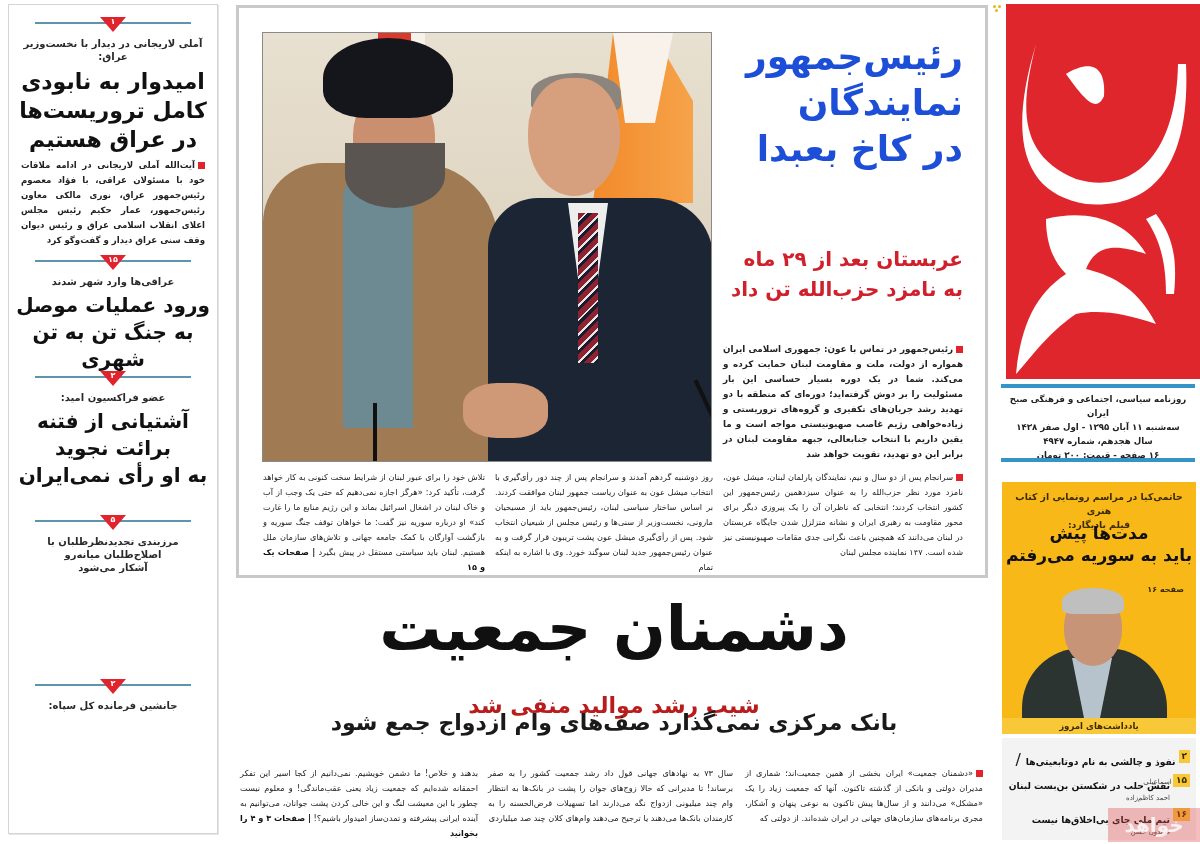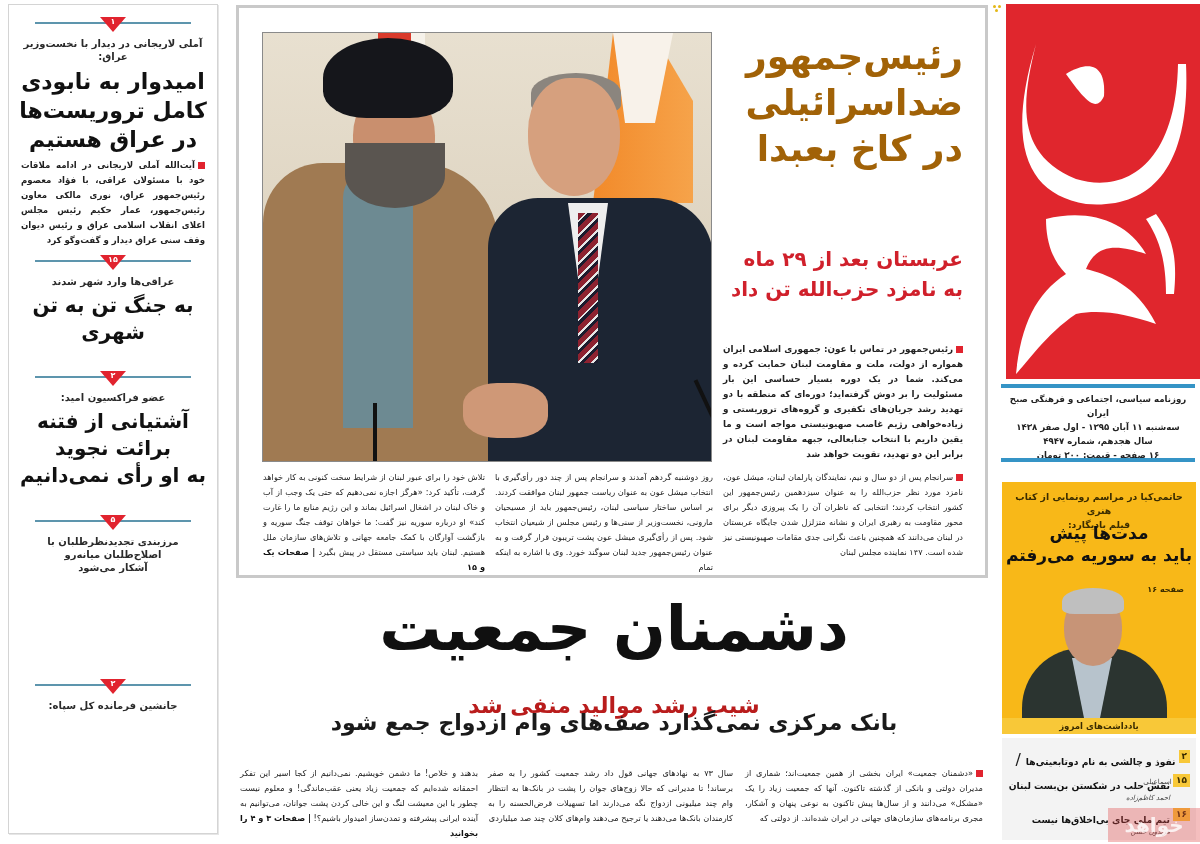--- a/index.html
+++ b/index.html
@@ -52,21 +52,21 @@
   .man1-turban { position: absolute; left: 60px; top: 5px; width: 130px; height: 80px; background: #15161b; border-radius: 60% 60% 40% 40%; }
   .man2-suit { position: absolute; left: 225px; top: 165px; width: 225px; height: 265px; background: #1c2533; border-radius: 50px 60px 0 0; }
   .man2-shirt { position: absolute; left: 305px; top: 170px; width: 40px; height: 120px; background: #eee; clip-path: polygon(0 0,100% 0,60% 100%,40% 100%); }
   .man2-tie { position: absolute; left: 315px; top: 180px; width: 20px; height: 150px; background: repeating-linear-gradient(135deg,#8e2230 0 5px,#e6e6e6 5px 7px,#1c1c2e 7px 10px); }
   .man2-face { position: absolute; left: 265px; top: 45px; width: 92px; height: 118px; background: #d6a07e; border-radius: 45% 45% 50% 50%; }
   .man2-hair { position: absolute; left: 268px; top: 40px; width: 90px; height: 40px; background: #8b857e; border-radius: 50% 50% 20% 20%; }
   .hands { position: absolute; left: 200px; top: 350px; width: 85px; height: 55px; background: #cf9877; border-radius: 40%; }
   .mic1 { position: absolute; left: 110px; top: 370px; width: 4px; height: 60px; background: #111; }
   .mic2 { position: absolute; left: 440px; top: 345px; width: 4px; height: 45px; background: #111; transform: rotate(-25deg); }
 
-  .main-head { position: absolute; right: 22px; top: 26px; width: 240px; text-align: right; font-size: 36px; font-weight: bold; line-height: 46px; color: #a16207; }
+  .main-head { position: absolute; right: 22px; top: 26px; width: 240px; text-align: right; font-size: 36px; font-weight: bold; line-height: 46px; color: #1d4ed8; }
   .main-sub { position: absolute; right: 22px; top: 236px; width: 240px; text-align: right; font-size: 20px; font-weight: bold; line-height: 30px; color: #d0202b; }
   .main-body { position: absolute; right: 22px; width: 240px; font-size: 8.8px; font-weight: bold; line-height: 15px; text-align: justify; color: #222; margin-top: 12px; }
   .col-txt { position: absolute; top: 462px; font-size: 8.2px; line-height: 15px; text-align: justify; color: #222; }
   .bold-ref { font-weight: bold; color: #111; }
 
   
   .big-head { position: absolute; left: 240px; top: 590px; width: 748px; text-align: center; font-size: 62px; font-weight: bold; color: #101010; line-height: 78px; letter-spacing: -1px; }
   .red-sub { position: absolute; left: 240px; top: 692px; width: 748px; text-align: center; font-size: 22px; font-weight: bold; color: #b91c1c; line-height: 28px; }
   .black-sub { position: absolute; left: 240px; top: 708px; width: 748px; text-align: center; font-size: 22px; font-weight: bold; color: #1a1a1a; line-height: 30px; }
   .bottom-col { position: absolute; top: 766px; font-size: 8.2px; line-height: 15px; text-align: justify; color: #222; }
@@ -90,21 +90,21 @@
   .p-collar { position: absolute; left: 50px; bottom: 0; width: 40px; height: 60px; background: #b7c3cc; clip-path: polygon(0 0,100% 0,70% 100%,30% 100%); }
   .p-face { position: absolute; left: 42px; top: 12px; width: 58px; height: 72px; background: #c79477; border-radius: 45% 45% 50% 50%; }
   .p-hair { position: absolute; left: 40px; top: 6px; width: 62px; height: 26px; background: #bfbfbf; border-radius: 50% 50% 20% 20%; }
 
   .notes-banner { position: absolute; left: 1002px; top: 718px; width: 194px; height: 16px; background: #f8c838; text-align: center; font-size: 8.6px; font-weight: bold; line-height: 16px; color: #3a2c00; }
   .notes { position: absolute; left: 1002px; top: 738px; width: 194px; height: 102px; background: #f3f3f3; }
   .note { position: absolute; right: 6px; width: 186px; text-align: right; }
   .note-num { display: inline-block; background: #f8c838; color: #3a2c00; font-size: 9px; font-weight: bold; padding: 0 3px; margin-left: 3px; line-height: 13px; vertical-align: top; }
   .note-title { font-size: 9.2px; font-weight: bold; color: #111; line-height: 14px; }
   .note-author { font-size: 7px; color: #444; }
-  .note-author-line { display: block; font-size: 7px; color: #444; line-height: 10px; padding-right: 20px; font-style: italic; }
+  .note-author-line { display: block; font-size: 7px; color: #444; line-height: 10px; padding-right: 20px; }
   .watermark { position: absolute; left: 1108px; top: 808px; width: 92px; height: 34px; background: rgba(224, 70, 70, 0.35); font-size: 20px; font-weight: bold; color: rgba(255,255,255,0.8); line-height: 34px; text-align: center; }
 </style>
 </head>
 <body>
 
 <div class="left-col">
 
   <div class="left-story" style="top:12px;">
     <div class="sep">
       <div class="line l"></div>
@@ -123,36 +123,37 @@
 
   <div class="left-story" style="top:250px;">
     <div class="sep">
       <div class="line l"></div>
         <div class="line r"></div>
         <div class="tri"></div>
       <div class="num">۱۵</div>
     </div>
     <div class="kicker">عراقی‌ها وارد شهر شدند</div>
     <div class="head sm">
+      <div>ورود عملیات موصل</div>
       <div>به جنگ تن به تن شهری</div>
     </div>
   </div>
 
   <div class="left-story" style="top:366px;">
     <div class="sep">
       <div class="line l"></div>
         <div class="line r"></div>
         <div class="tri"></div>
       <div class="num">۲</div>
     </div>
     <div class="kicker">عضو فراکسیون امید:</div>
     <div class="head sm">
       <div>آشتیانی از فتنه</div>
       <div>برائت نجوید</div>
-      <div>به او رأی نمی‌دانیم</div>
+      <div>به او رأی نمی‌ایران</div>
     </div>
   </div>
 
   <div class="left-story" style="top:510px;">
     <div class="sep">
       <div class="line l"></div>
         <div class="line r"></div>
         <div class="tri"></div>
       <div class="num">۵</div>
     </div>
@@ -189,21 +190,21 @@
       <div class="man2-tie"></div>
     <div class="man2-hair"></div>
       <div class="man2-face"></div>
     <div class="hands"></div>
     <div class="mic1"></div>
       <div class="mic2"></div>
   </div>
 
   <div class="main-head">
     <div>رئیس‌جمهور</div>
-    <div>ضداسرائیلی</div>
+    <div>نمایندگان</div>
     <div>در کاخ بعبدا</div>
   </div>
   <div class="main-sub">
     <div>عربستان بعد از ۲۹ ماه</div>
     <div>به نامزد حزب‌الله تن داد</div>
   </div>
   <div class="main-body" style="top:322px;"><span class="redsq"></span><span>رئیس‌جمهور در تماس با عون: جمهوری اسلامی ایران همواره از دولت، ملت و مقاومت لبنان حمایت کرده و می‌کند. شما در یک دوره بسیار حساسی این بار مسئولیت را بر دوش گرفته‌اید؛ دوره‌ای که منطقه با دو تهدید رشد جریان‌های تکفیری و گروه‌های تروریستی و زیاده‌خواهی رژیم غاصب صهیونیستی مواجه است و ما یقین داریم با انتخاب جنابعالی، جبهه مقاومت لبنان در برابر این دو تهدید، تقویت خواهد شد</span></div>
 
   <div class="col-txt" style="right:22px;width:240px;"><span class="redsq"></span><span>سرانجام پس از دو سال و نیم، نمایندگان پارلمان لبنان، میشل عون، نامزد مورد نظر حزب‌الله را به عنوان سیزدهمین رئیس‌جمهور این کشور انتخاب کردند؛ انتخابی که ناظران آن را یک پیروزی دیگر برای محور مقاومت به رهبری ایران و نشانه متزلزل شدن جایگاه عربستان در لبنان می‌دانند که همچنین باعث نگرانی جدی مقامات صهیونیستی نیز شده است. ۱۴۷ نماینده مجلس لبنان</span></div>
   <div class="col-txt" style="right:272px;width:218px;">روز دوشنبه گردهم آمدند و سرانجام پس از چند دور رأی‌گیری با انتخاب میشل عون به عنوان ریاست جمهور لبنان موافقت کردند. بر اساس ساختار سیاسی لبنان، رئیس‌جمهور باید از مسیحیان مارونی، نخست‌وزیر از سنی‌ها و رئیس مجلس از شیعیان انتخاب شود. پس از رأی‌گیری میشل عون پشت تریبون قرار گرفت و به عنوان رئیس‌جمهور جدید لبنان سوگند خورد. وی با اشاره به اینکه تمام</div>

